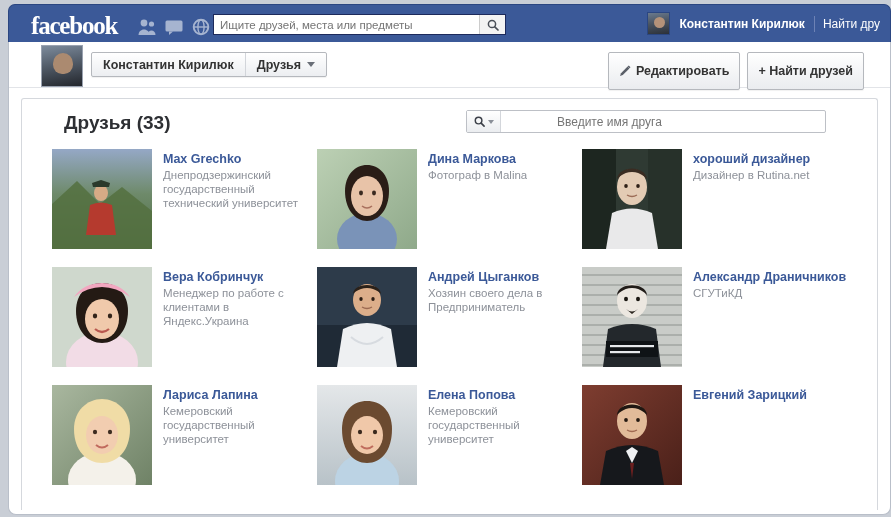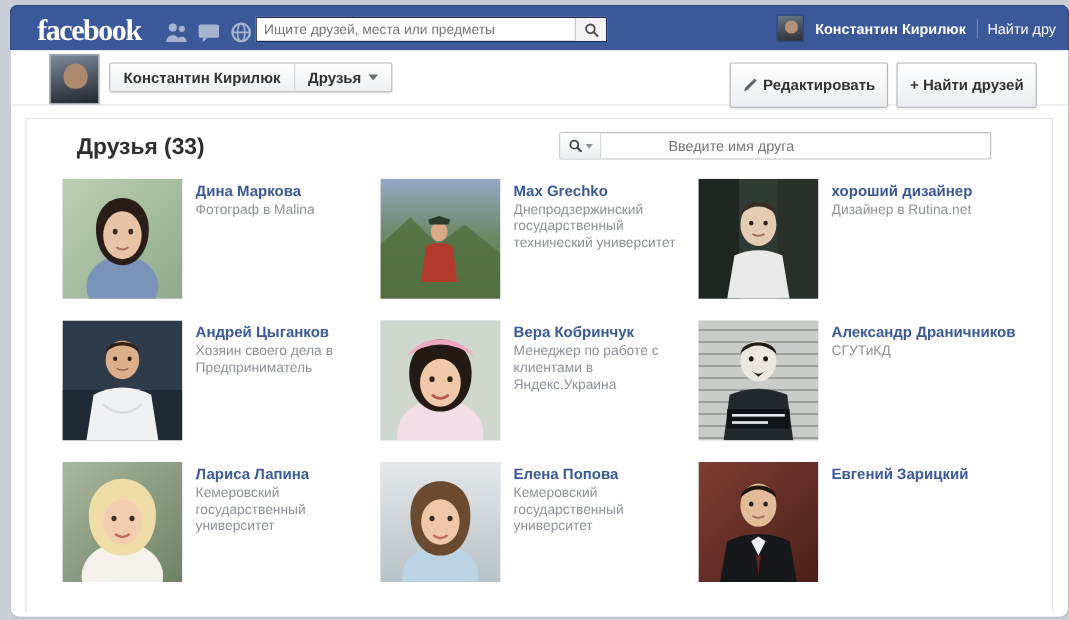--- a/index.html
+++ b/index.html
@@ -320,63 +320,63 @@
           <input type="text" placeholder="Введите имя друга" style="">
         </div>
       </div>
 
       <div class="grid">
 
         <div class="friend">
           <div class="thumb">
             <svg viewBox="0 0 100 100">
                 <defs>
+                  <linearGradient id="bg2" x1="0" y1="0" x2="0" y2="1">
+                    <stop offset="0" stop-color="#95a8c6"></stop>
+                    <stop offset=".45" stop-color="#6e8a6a"></stop>
+                    <stop offset="1" stop-color="#4e6b45"></stop>
+                  </linearGradient>
+                </defs>
+                <rect width="100" height="100" fill="url(#bg2)"></rect>
+                <path d="M0 55 L25 32 L48 55 L70 38 L100 62 L100 100 L0 100Z" fill="#54703f" opacity=".85"></path>
+                <ellipse cx="49" cy="44" rx="7" ry="8" fill="#d7ab86"></ellipse>
+                <path d="M41 38h16l1-4-9-3-9 3z" fill="#2b3a2b"></path>
+                <path d="M38 56 q11 -5 22 0 l4 30 h-30z" fill="#b53a2e"></path>
+              </svg>
+          </div>
+          <div class="fmeta">
+            <div class="fname">Max Grechko</div>
+            <div class="fsub">Днепродзержинский государственный технический университет</div>
+          </div>
+        </div>
+
+        <div class="friend">
+          <div class="thumb">
+            <svg viewBox="0 0 100 100">
+                <defs>
                   <linearGradient id="bg1" x1="0" y1="0" x2="1" y2="1">
                     <stop offset="0" stop-color="#bcd0b4"></stop>
                     <stop offset="1" stop-color="#8fa98a"></stop>
                   </linearGradient>
                 </defs>
                 <rect width="100" height="100" fill="url(#bg1)"></rect>
                 <ellipse cx="50" cy="90" rx="30" ry="26" fill="#7a93b8"></ellipse>
                 <path d="M28 42c0-16 10-26 22-26s22 10 22 26c0 18-10 30-22 30S28 60 28 42z" fill="#2a1d17"></path>
                 <ellipse cx="50" cy="47" rx="16" ry="20" fill="#e8c3a8"></ellipse>
                 <ellipse cx="44" cy="44" rx="2" ry="2.4" fill="#3a2a20"></ellipse>
                 <ellipse cx="57" cy="44" rx="2" ry="2.4" fill="#3a2a20"></ellipse>
                 <path d="M45 57q5 4 10 0" stroke="#a9715e" stroke-width="1.6" fill="none"></path>
               </svg>
           </div>
           <div class="fmeta">
             <div class="fname">Дина Маркова</div>
             <div class="fsub">Фотограф в Malina</div>
           </div>
         </div>
 
-        <div class="friend">
-          <div class="thumb">
-            <svg viewBox="0 0 100 100">
-                <defs>
-                  <linearGradient id="bg2" x1="0" y1="0" x2="0" y2="1">
-                    <stop offset="0" stop-color="#95a8c6"></stop>
-                    <stop offset=".45" stop-color="#6e8a6a"></stop>
-                    <stop offset="1" stop-color="#4e6b45"></stop>
-                  </linearGradient>
-                </defs>
-                <rect width="100" height="100" fill="url(#bg2)"></rect>
-                <path d="M0 55 L25 32 L48 55 L70 38 L100 62 L100 100 L0 100Z" fill="#54703f" opacity=".85"></path>
-                <ellipse cx="49" cy="44" rx="7" ry="8" fill="#d7ab86"></ellipse>
-                <path d="M41 38h16l1-4-9-3-9 3z" fill="#2b3a2b"></path>
-                <path d="M38 56 q11 -5 22 0 l4 30 h-30z" fill="#b53a2e"></path>
-              </svg>
-          </div>
-          <div class="fmeta">
-            <div class="fname">Max Grechko</div>
-            <div class="fsub">Днепродзержинский государственный технический университет</div>
-          </div>
-        </div>
-
         <div class="friend col3">
           <div class="thumb">
             <svg viewBox="0 0 100 100">
                 <rect width="100" height="100" fill="#2f3a33"></rect>
                 <path d="M0 0h34v100H0z" fill="#1d2620"></path>
                 <path d="M66 0h34v100H66z" fill="#27312a"></path>
                 <ellipse cx="50" cy="38" rx="15" ry="18" fill="#e3cbb4"></ellipse>
                 <path d="M35 30c2-14 28-14 30 0 0 0-6-7-15-7s-15 7-15 7z" fill="#3a2c22"></path>
                 <ellipse cx="44" cy="37" rx="1.8" ry="2" fill="#2e2017"></ellipse>
                 <ellipse cx="56" cy="37" rx="1.8" ry="2" fill="#2e2017"></ellipse>
@@ -386,53 +386,53 @@
           </div>
           <div class="fmeta">
             <div class="fname">хороший дизайнер</div>
             <div class="fsub">Дизайнер в Rutina.net</div>
           </div>
         </div>
 
         <div class="friend">
           <div class="thumb">
             <svg viewBox="0 0 100 100">
+                <rect width="100" height="100" fill="#cfd8cd"></rect>
+                <ellipse cx="50" cy="95" rx="36" ry="30" fill="#f2dce6"></ellipse>
+                <path d="M24 44c0-18 12-28 26-28s26 10 26 28c0 20-12 32-26 32S24 64 24 44z" fill="#241a14"></path>
+                <path d="M22 30 q28 -20 56 0 q-10 -14 -28 -14 T22 30z" fill="#f2a7c0"></path>
+                <ellipse cx="50" cy="52" rx="17" ry="20" fill="#f0c9ab"></ellipse>
+                <ellipse cx="43" cy="49" rx="2.2" ry="2.4" fill="#33241a"></ellipse>
+                <ellipse cx="58" cy="49" rx="2.2" ry="2.4" fill="#33241a"></ellipse>
+                <path d="M43 62 q7 6 14 0" stroke="#b9584f" stroke-width="2.2" fill="none"></path>
+              </svg>
+          </div>
+          <div class="fmeta">
+            <div class="fname">Вера Кобринчук</div>
+            <div class="fsub">Менеджер по работе с клиентами в Яндекс.Украина</div>
+          </div>
+        </div>
+
+        <div class="friend">
+          <div class="thumb">
+            <svg viewBox="0 0 100 100">
                 <rect width="100" height="100" fill="#2d3b4a"></rect>
                 <rect y="58" width="100" height="42" fill="#1f2a36"></rect>
                 <ellipse cx="50" cy="33" rx="14" ry="16" fill="#dcae8a"></ellipse>
                 <path d="M36 27c1-12 27-12 28 0 0 0-5-6-14-6s-14 6-14 6z" fill="#2b2119"></path>
                 <ellipse cx="44" cy="32" rx="1.7" ry="1.9" fill="#2b1d14"></ellipse>
                 <ellipse cx="56" cy="32" rx="1.7" ry="1.9" fill="#2b1d14"></ellipse>
                 <path d="M45 40q5 3 10 0" stroke="#9c6a52" stroke-width="1.4" fill="none"></path>
                 <path d="M26 62 q24 -12 48 0 l6 38 h-60z" fill="#eef0f2"></path>
                 <path d="M34 70 q16 14 32 0" stroke="#d7dbe0" stroke-width="2" fill="none"></path>
               </svg>
           </div>
           <div class="fmeta">
             <div class="fname">Андрей Цыганков</div>
             <div class="fsub">Хозяин своего дела в Предприниматель</div>
-          </div>
-        </div>
-
-        <div class="friend">
-          <div class="thumb">
-            <svg viewBox="0 0 100 100">
-                <rect width="100" height="100" fill="#cfd8cd"></rect>
-                <ellipse cx="50" cy="95" rx="36" ry="30" fill="#f2dce6"></ellipse>
-                <path d="M24 44c0-18 12-28 26-28s26 10 26 28c0 20-12 32-26 32S24 64 24 44z" fill="#241a14"></path>
-                <path d="M22 30 q28 -20 56 0 q-10 -14 -28 -14 T22 30z" fill="#f2a7c0"></path>
-                <ellipse cx="50" cy="52" rx="17" ry="20" fill="#f0c9ab"></ellipse>
-                <ellipse cx="43" cy="49" rx="2.2" ry="2.4" fill="#33241a"></ellipse>
-                <ellipse cx="58" cy="49" rx="2.2" ry="2.4" fill="#33241a"></ellipse>
-                <path d="M43 62 q7 6 14 0" stroke="#b9584f" stroke-width="2.2" fill="none"></path>
-              </svg>
-          </div>
-          <div class="fmeta">
-            <div class="fname">Вера Кобринчук</div>
-            <div class="fsub">Менеджер по работе с клиентами в Яндекс.Украина</div>
           </div>
         </div>
 
         <div class="friend col3">
           <div class="thumb">
             <svg viewBox="0 0 100 100">
                 <rect width="100" height="100" fill="#c9ccc8"></rect>
                 <g stroke="#8d918d" stroke-width="1.2">
               <path d="M0 8h100M0 18h100M0 28h100M0 38h100M0 48h100M0 58h100M0 68h100M0 78h100M0 88h100M0 98h100"></path>
                 </g>

